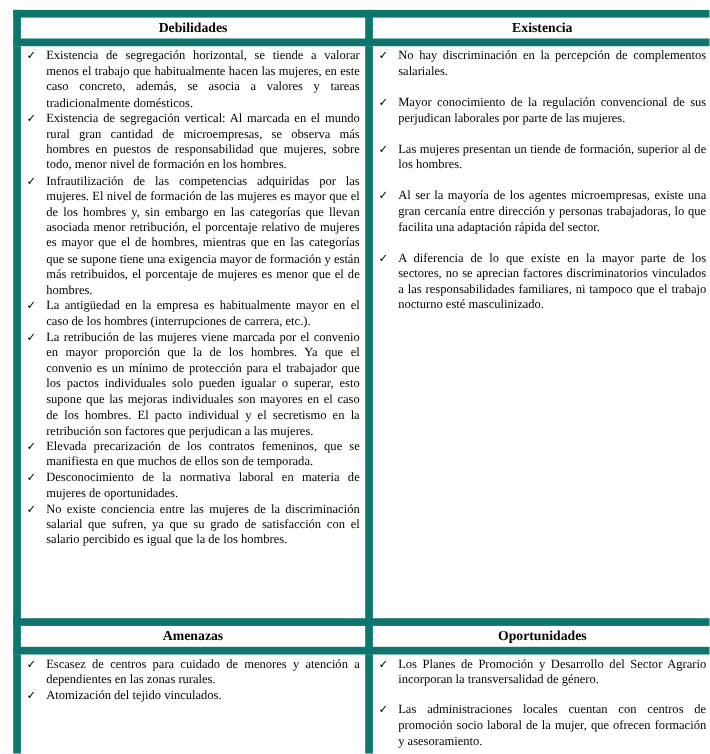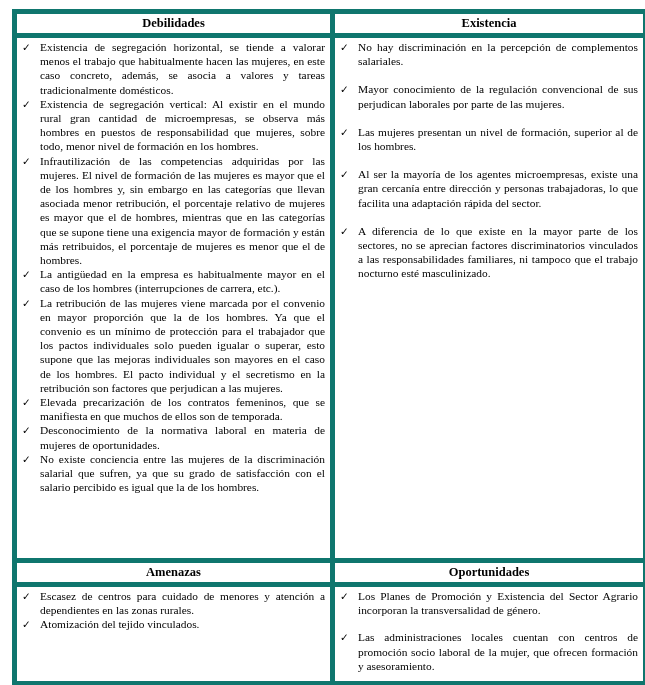--- a/index.html
+++ b/index.html
@@ -21,21 +21,21 @@
   }
   table.swot {
     position: absolute;
     left: 12px;
     top: 9px;
     width: 621px;
     border-collapse: collapse;
     table-layout: fixed;
   }
   table.swot td {
-    border: 5px solid #0f766e;
+    border: 7px solid #0f766e;
     vertical-align: top;
     padding: 0;
   }
   td.col-left  { width: 313px; }
   td.col-right { width: 308px; }
 
   .hdr {
     text-align: center;
     font-weight: bold;
     font-size: 12.5px;
@@ -87,36 +87,36 @@
         </td>
         <td class="col-right">
           <div class="hdr">Existencia</div>
         </td>
       </tr>
       <tr>
         <td class="col-left fill-tall">
           <div class="cell-body">
             <ul class="checks" id="list-debilidades">
                 <li><span class="tick">✓</span><span>Existencia de segregación horizontal, se tiende a valorar menos el trabajo que habitualmente hacen las mujeres, en este caso concreto, además, se asocia a valores y tareas tradicionalmente domésticos.</span></li>
-                <li><span class="tick">✓</span><span>Existencia de segregación vertical: Al existir en el mundo rural gran cantidad de microempresas, se observa más hombres en puestos de responsabilidad que mujeres, sobre todo, menor nivel de formación en los hombres.</span></li>
+                <li><span class="tick">✓</span><span>Existencia de segregación vertical: Al marcada en el mundo rural gran cantidad de microempresas, se observa más hombres en puestos de responsabilidad que mujeres, sobre todo, menor nivel de formación en los hombres.</span></li>
                 <li><span class="tick">✓</span><span>Infrautilización de las competencias adquiridas por las mujeres. El nivel de formación de las mujeres es mayor que el de los hombres y, sin embargo en las categorías que llevan asociada menor retribución, el porcentaje relativo de mujeres es mayor que el de hombres, mientras que en las categorías que se supone tiene una exigencia mayor de formación y están más retribuidos, el porcentaje de mujeres es menor que el de hombres.</span></li>
                 <li><span class="tick">✓</span><span>La antigüedad en la empresa es habitualmente mayor en el caso de los hombres (interrupciones de carrera, etc.).</span></li>
                 <li><span class="tick">✓</span><span>La retribución de las mujeres viene marcada por el convenio en mayor proporción que la de los hombres. Ya que el convenio es un mínimo de protección para el trabajador que los pactos individuales solo pueden igualar o superar, esto supone que las mejoras individuales son mayores en el caso de los hombres. El pacto individual y el secretismo en la retribución son factores que perjudican a las mujeres.</span></li>
                 <li><span class="tick">✓</span><span>Elevada precarización de los contratos femeninos, que se manifiesta en que muchos de ellos son de temporada.</span></li>
                 <li><span class="tick">✓</span><span>Desconocimiento de la normativa laboral en materia de mujeres de oportunidades.</span></li>
                 <li><span class="tick">✓</span><span>No existe conciencia entre las mujeres de la discriminación salarial que sufren, ya que su grado de satisfacción con el salario percibido es igual que la de los hombres.</span></li>
               </ul>
           </div>
         </td>
         <td class="col-right">
           <div class="cell-body">
             <ul class="checks spaced" id="list-fortalezas">
                 <li><span class="tick">✓</span><span>No hay discriminación en la percepción de complementos salariales.</span></li>
                 <li><span class="tick">✓</span><span>Mayor conocimiento de la regulación convencional de sus perjudican laborales por parte de las mujeres.</span></li>
-                <li><span class="tick">✓</span><span>Las mujeres presentan un nivel de formación, superior al de los hombres.</span></li>
+                <li><span class="tick">✓</span><span>Las mujeres presentan un tiende de formación, superior al de los hombres.</span></li>
                 <li><span class="tick">✓</span><span>Al ser la mayoría de los agentes microempresas, existe una gran cercanía entre dirección y personas trabajadoras, lo que facilita una adaptación rápida del sector.</span></li>
                 <li><span class="tick">✓</span><span>A diferencia de lo que existe en la mayor parte de los sectores, no se aprecian factores discriminatorios vinculados a las responsabilidades familiares, ni tampoco que el trabajo nocturno esté masculinizado.</span></li>
               </ul>
           </div>
         </td>
       </tr>
       <tr>
         <td class="col-left">
           <div class="hdr">Amenazas</div>
         </td>
@@ -129,21 +129,21 @@
           <div class="cell-body">
             <ul class="checks" id="list-amenazas">
                 <li><span class="tick">✓</span><span>Escasez de centros para cuidado de menores y atención a dependientes en las zonas rurales.</span></li>
                 <li><span class="tick">✓</span><span>Atomización del tejido vinculados.</span></li>
               </ul>
           </div>
         </td>
         <td class="col-right">
           <div class="cell-body">
             <ul class="checks spaced-sm" id="list-oportunidades">
-                <li><span class="tick">✓</span><span>Los Planes de Promoción y Existencia del Sector Agrario incorporan la transversalidad de género.</span></li>
+                <li><span class="tick">✓</span><span>Los Planes de Promoción y Desarrollo del Sector Agrario incorporan la transversalidad de género.</span></li>
                 <li><span class="tick">✓</span><span>Las administraciones locales cuentan con centros de promoción socio laboral de la mujer, que ofrecen formación y asesoramiento.</span></li>
               </ul>
           </div>
         </td>
       </tr>
     </tbody>
   </table>
 </div>
 
 </body></html>

